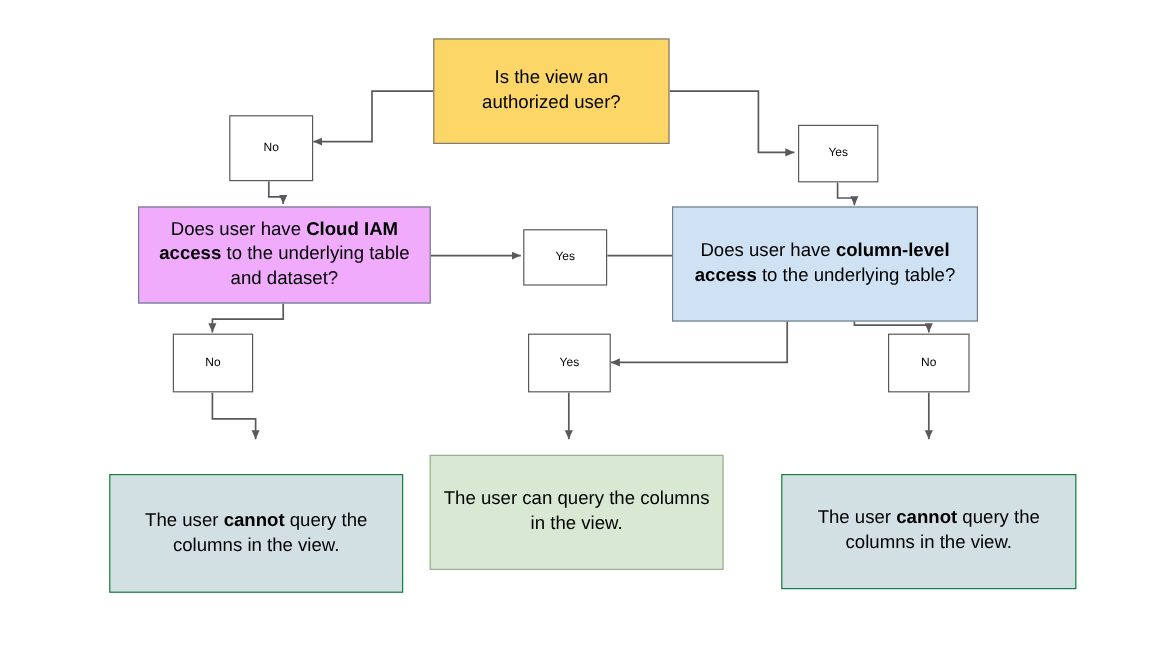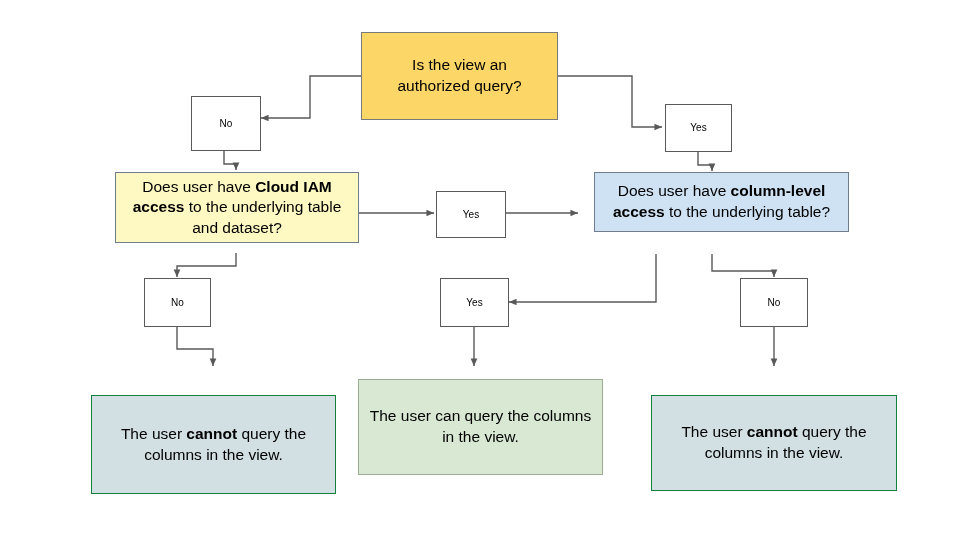--- a/index.html
+++ b/index.html
@@ -99,36 +99,36 @@
 
       <path d="M 474 327 L 474 366" marker-end="url(#arw)"></path>
 
       <path d="M 712 254 L 712 271 L 774 271 L 774 277" marker-end="url(#arw)"></path>
 
       <path d="M 774 327 L 774 366" marker-end="url(#arw)"></path>
     </g>
   </svg>
 
   <div class="node n-decision" style="left: 361px; top: 32px; width: 197px; height: 88px; background: rgb(252, 214, 103);">
-    <span class="txt"><span>Is the view an</span><br><span>authorized query?</span></span>
+    <span class="txt"><span>Is the view an</span><br><span>authorized user?</span></span>
   </div>
 
   <div class="node n-label" style="left: 191px; top: 96px; width: 70px; height: 55px; background: rgb(255, 255, 255);">
     <span class="txt">No</span>
   </div>
 
   <div class="node n-label" style="left: 665px; top: 104px; width: 67px; height: 48px; background: rgb(255, 255, 255);">
     <span class="txt">Yes</span>
   </div>
 
-  <div class="node n-question" style="left: 115px; top: 172px; width: 244px; height: 71px; background: #fef9c3;">
+  <div class="node n-question" style="left: 115px; top: 172px; width: 244px; height: 81px; background: #f0abfc;">
     <span class="txt"><span>Does user have </span><b>Cloud IAM access</b><span> to the underlying table and dataset?</span></span>
   </div>
 
-  <div class="node n-question" style="left: 594px; top: 172px; width: 255px; height: 60px; background: rgb(207, 226, 243);">
+  <div class="node n-question" style="left: 560px; top: 172px; width: 255px; height: 96px; background: rgb(207, 226, 243);">
     <span class="txt"><span>Does user have </span><b>column-level access</b><span> to the underlying table?</span></span>
   </div>
 
   <div class="node n-label" style="left: 436px; top: 191px; width: 70px; height: 47px; background: rgb(255, 255, 255);">
     <span class="txt">Yes</span>
   </div>
 
   <div class="node n-label" style="left: 144px; top: 278px; width: 67px; height: 49px; background: rgb(255, 255, 255);">
     <span class="txt">No</span>
   </div>

